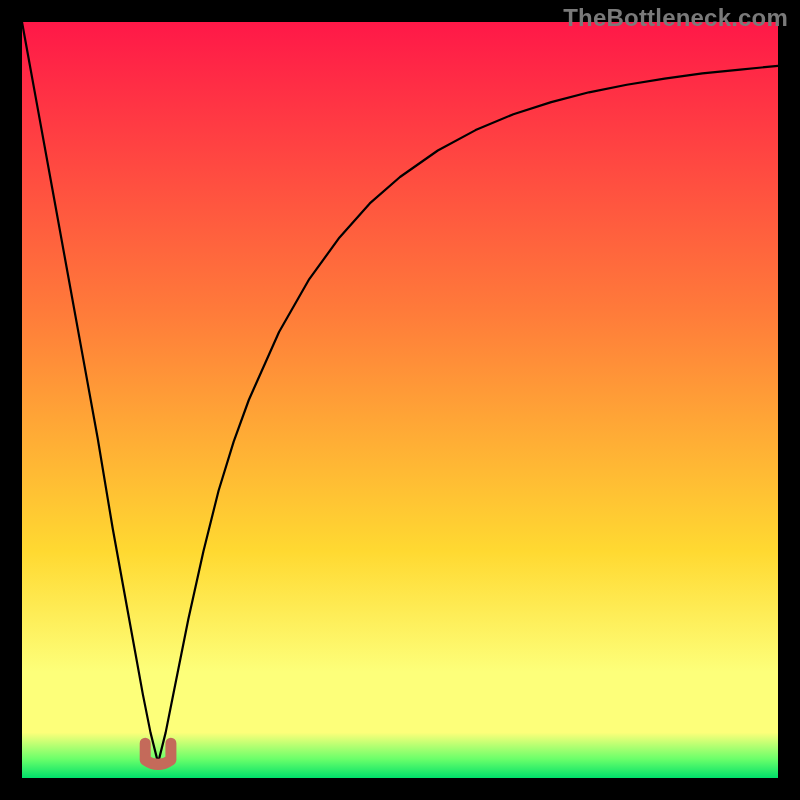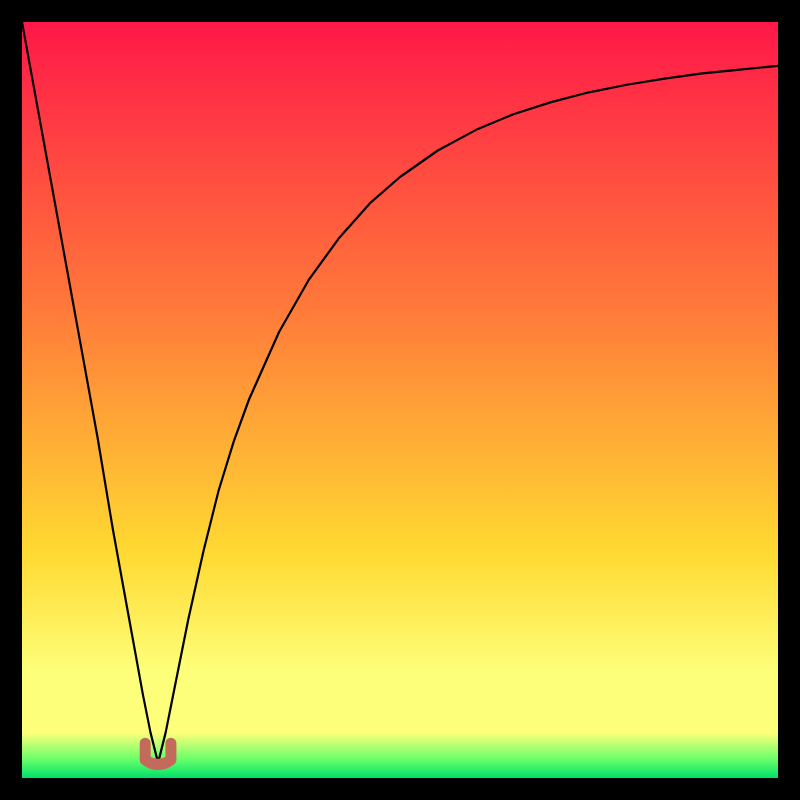--- a/index.html
+++ b/index.html
@@ -82,13 +82,14 @@
       </defs>
       <rect x="0" y="0" width="756" height="756" fill="url(#bg)"></rect>
     </svg>
 
     <svg class="curve" viewBox="0 0 756 756" preserveAspectRatio="none">
       <path id="curvePath" class="curve-path" d="M0.00 0.00 L15.12 83.16 L30.24 166.32 L45.36 249.48 L60.48 332.64 L75.60 415.80 L90.72 506.52 L105.84 589.68 L113.40 631.26 L120.96 672.84 L128.52 710.64 L136.08 740.88 L143.64 710.64 L151.20 672.84 L158.76 635.04 L166.32 597.24 L181.44 529.20 L196.56 468.72 L211.68 419.58 L226.80 378.00 L257.04 309.96 L287.28 257.04 L317.52 215.46 L347.76 181.44 L378.00 154.98 L415.80 128.52 L453.60 108.11 L491.40 92.23 L529.20 80.14 L567.00 70.31 L604.80 62.75 L642.60 56.70 L680.40 51.41 L718.20 47.63 L756.00 43.85"></path>
       <path id="minMark" class="minmark" d="M 123.2 721.2 L 123.2 737.9 Q 136.1 746.9 148.9 737.9 L 148.9 721.2" stroke="#c46a5a"></path>
     </svg>
   </div>
 
+  <div class="watermark">TheBottleneck.com</div>
 </div>
 
 </body></html>

